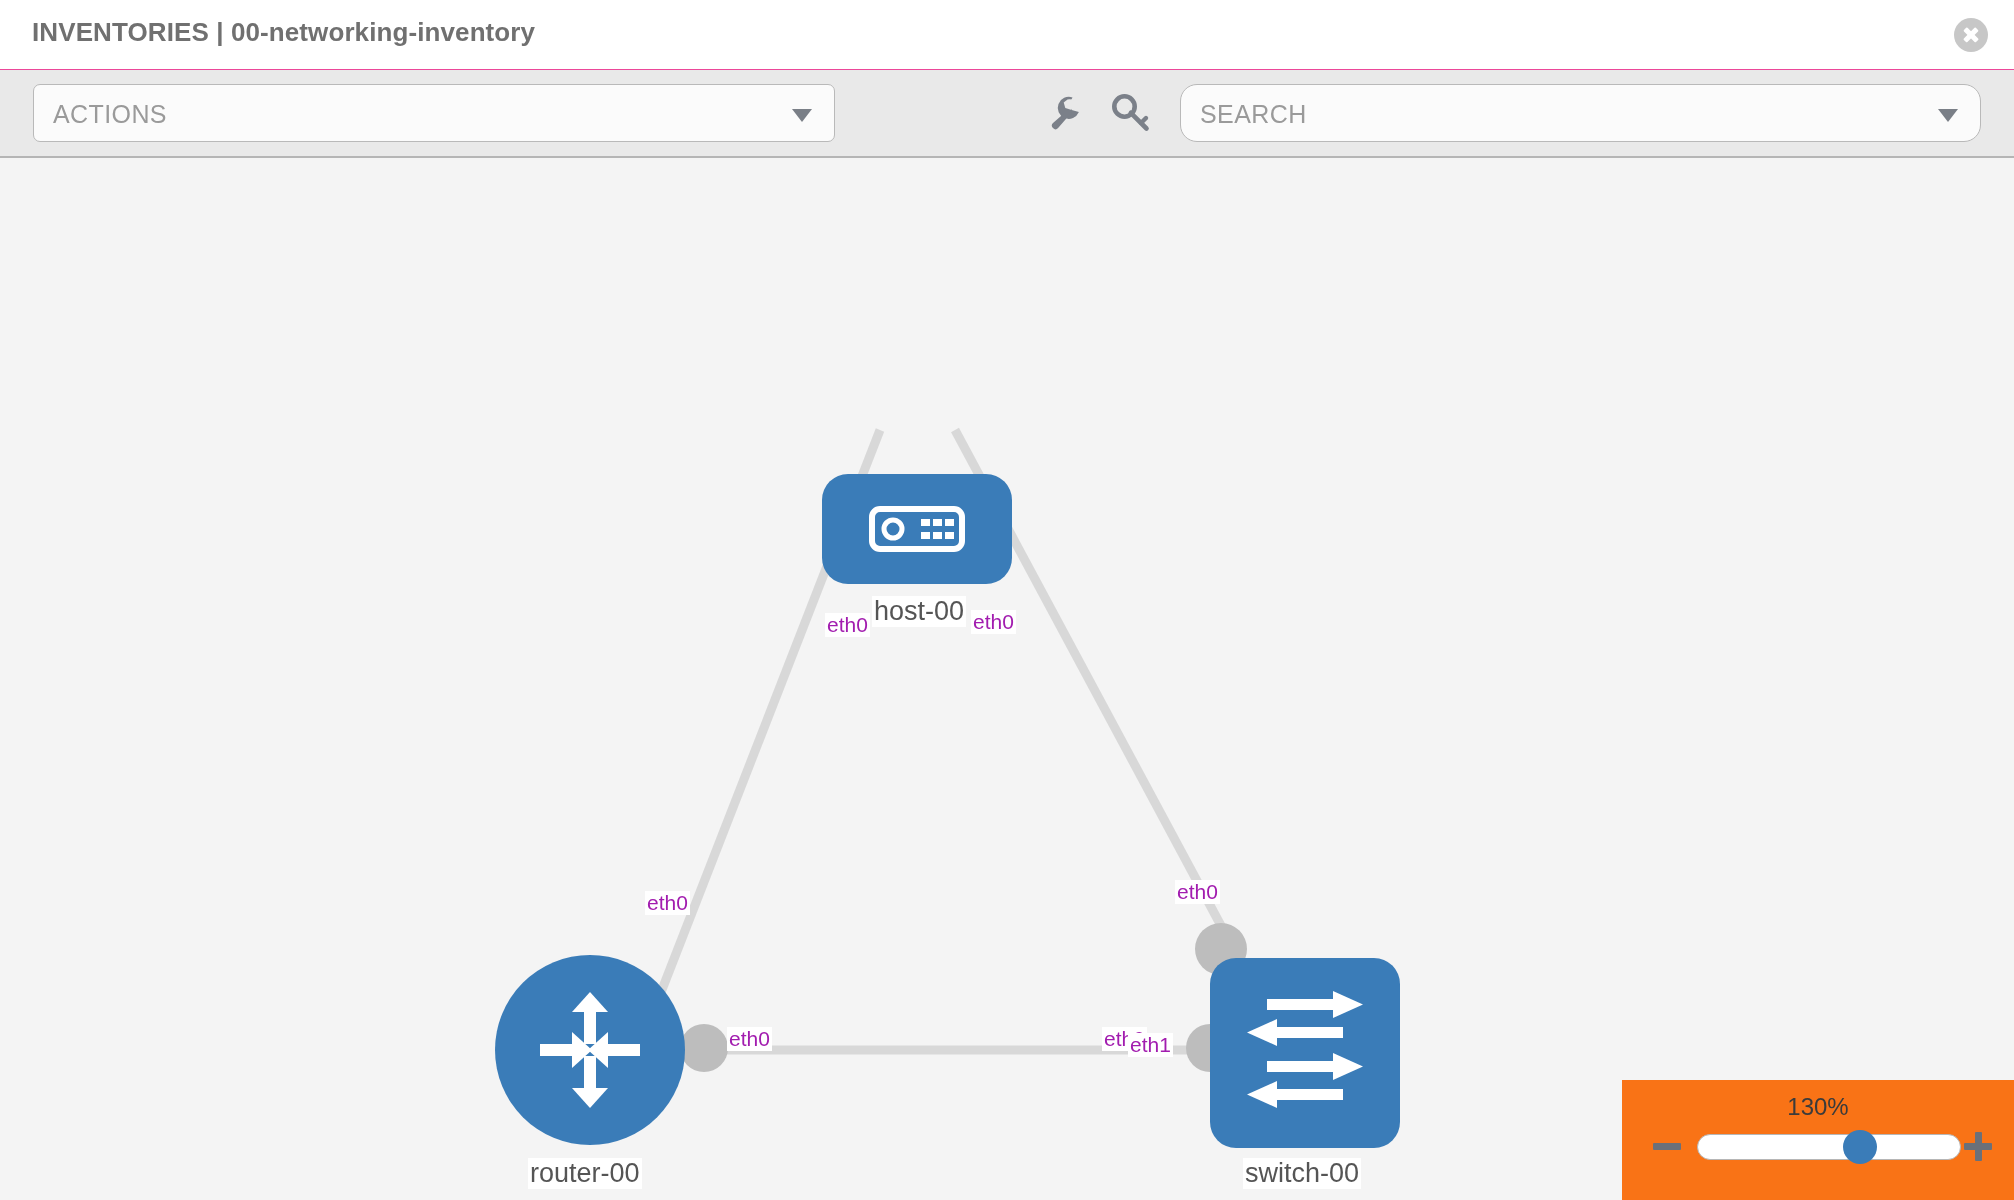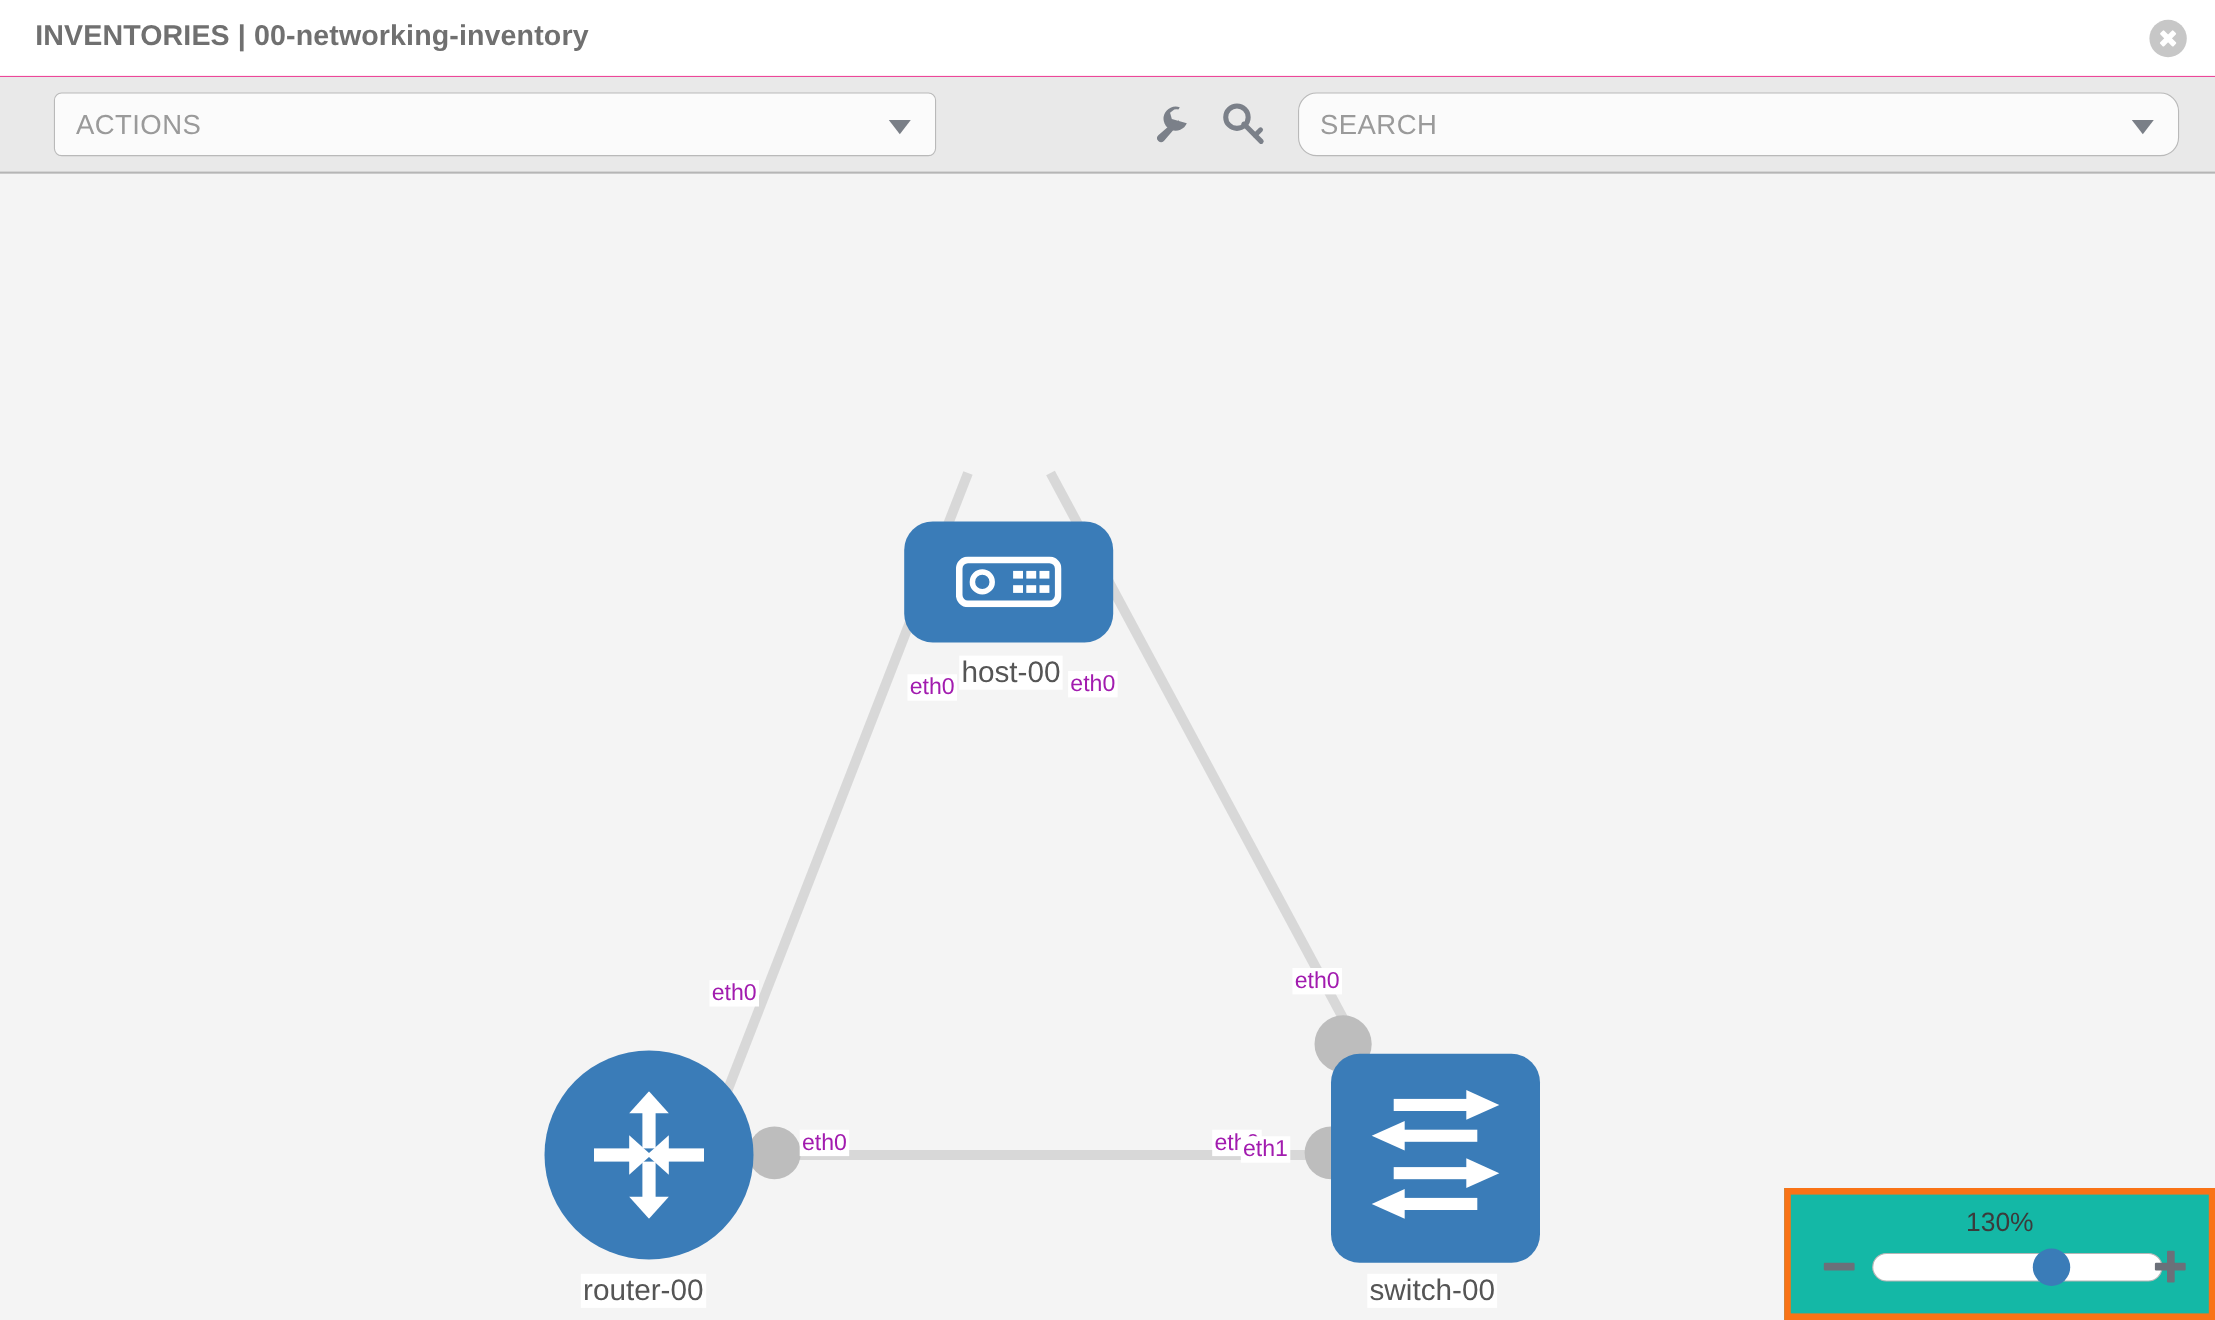--- a/index.html
+++ b/index.html
@@ -74,21 +74,20 @@
     position: absolute;
     left: 33px;
     top: 14px;
     width: 802px;
     height: 58px;
     background: #fbfbfb;
     border: 1px solid #b9b9b9;
     border-radius: 7px;
     box-sizing: border-box;
     cursor: pointer;
-    margin-left: 16px;
   }
   .actions-select .label {
     position: absolute;
     left: 19px;
     top: 15px;
     font-size: 25px;
     color: #9a9a9a;
     letter-spacing: 0.4px;
   }
   .caret {
@@ -197,22 +196,22 @@
     border-radius: 26px;
   }
 
   
   .zoom-panel {
     position: absolute;
     left: 1622px;
     top: 1080px;
     width: 392px;
     height: 120px;
-    background: #14b8a6;
-    border: 6px solid #f97316;
+    background: #f97316;
+    border: 1px solid #f97316;
     box-sizing: border-box;
   }
   .zoom-value {
     position: absolute;
     left: 0; right: 0;
     top: 12px;
     text-align: center;
     font-size: 24px;
     color: #3b3b3b;
   }

